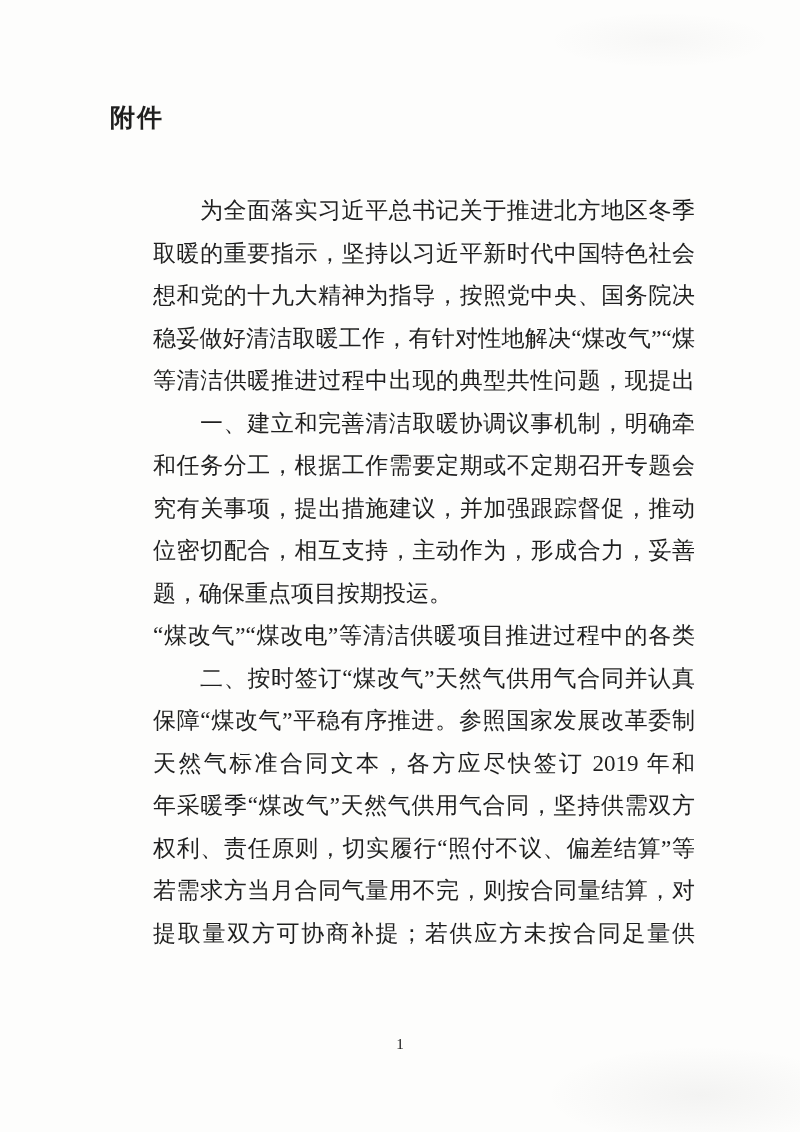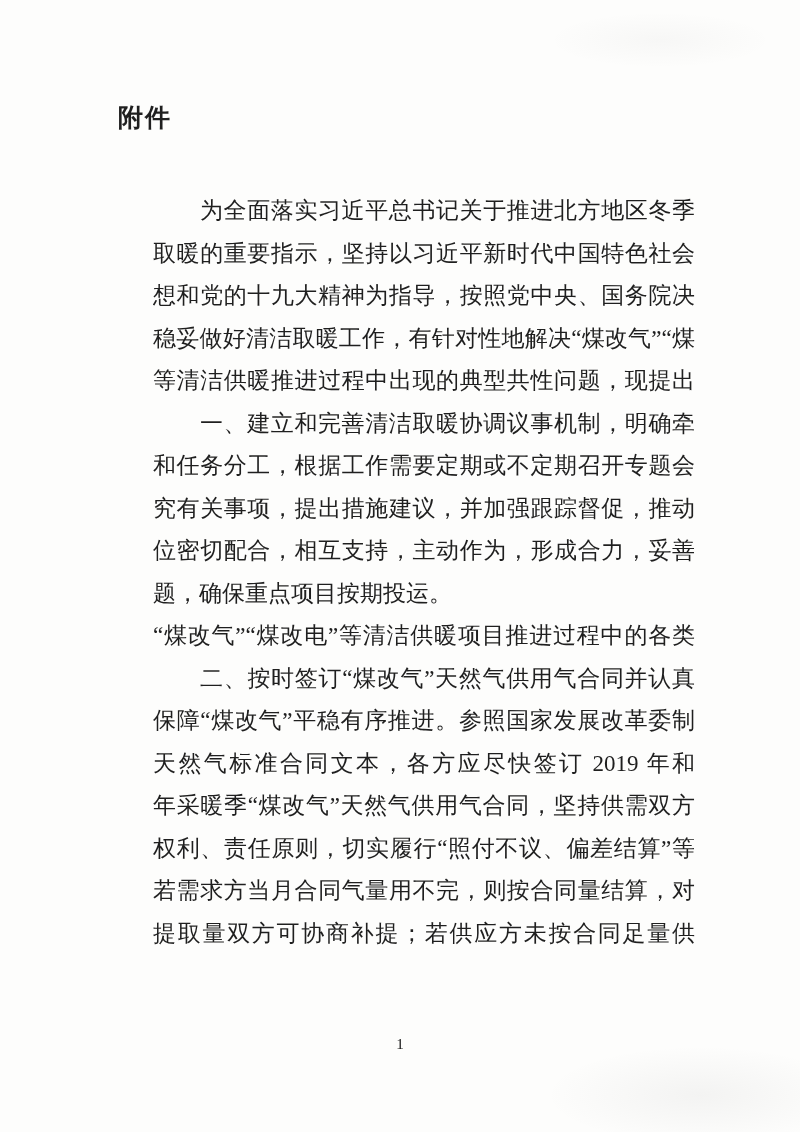--- a/index.html
+++ b/index.html
@@ -21,21 +21,20 @@
     overflow: hidden;
   }
   .attachment-label {
     position: absolute;
     top: 101px;
     left: 110px;
     font-family: "Liberation Sans", sans-serif;
     font-weight: 700;
     font-size: 25px;
     letter-spacing: 2px;
-    margin-left: 8px;
   }
   .doc-body {
     position: absolute;
     top: 190px;
     left: 105px;
     width: 590px;
     font-size: 23px;
   }
   .line {
     height: 42.5px;

